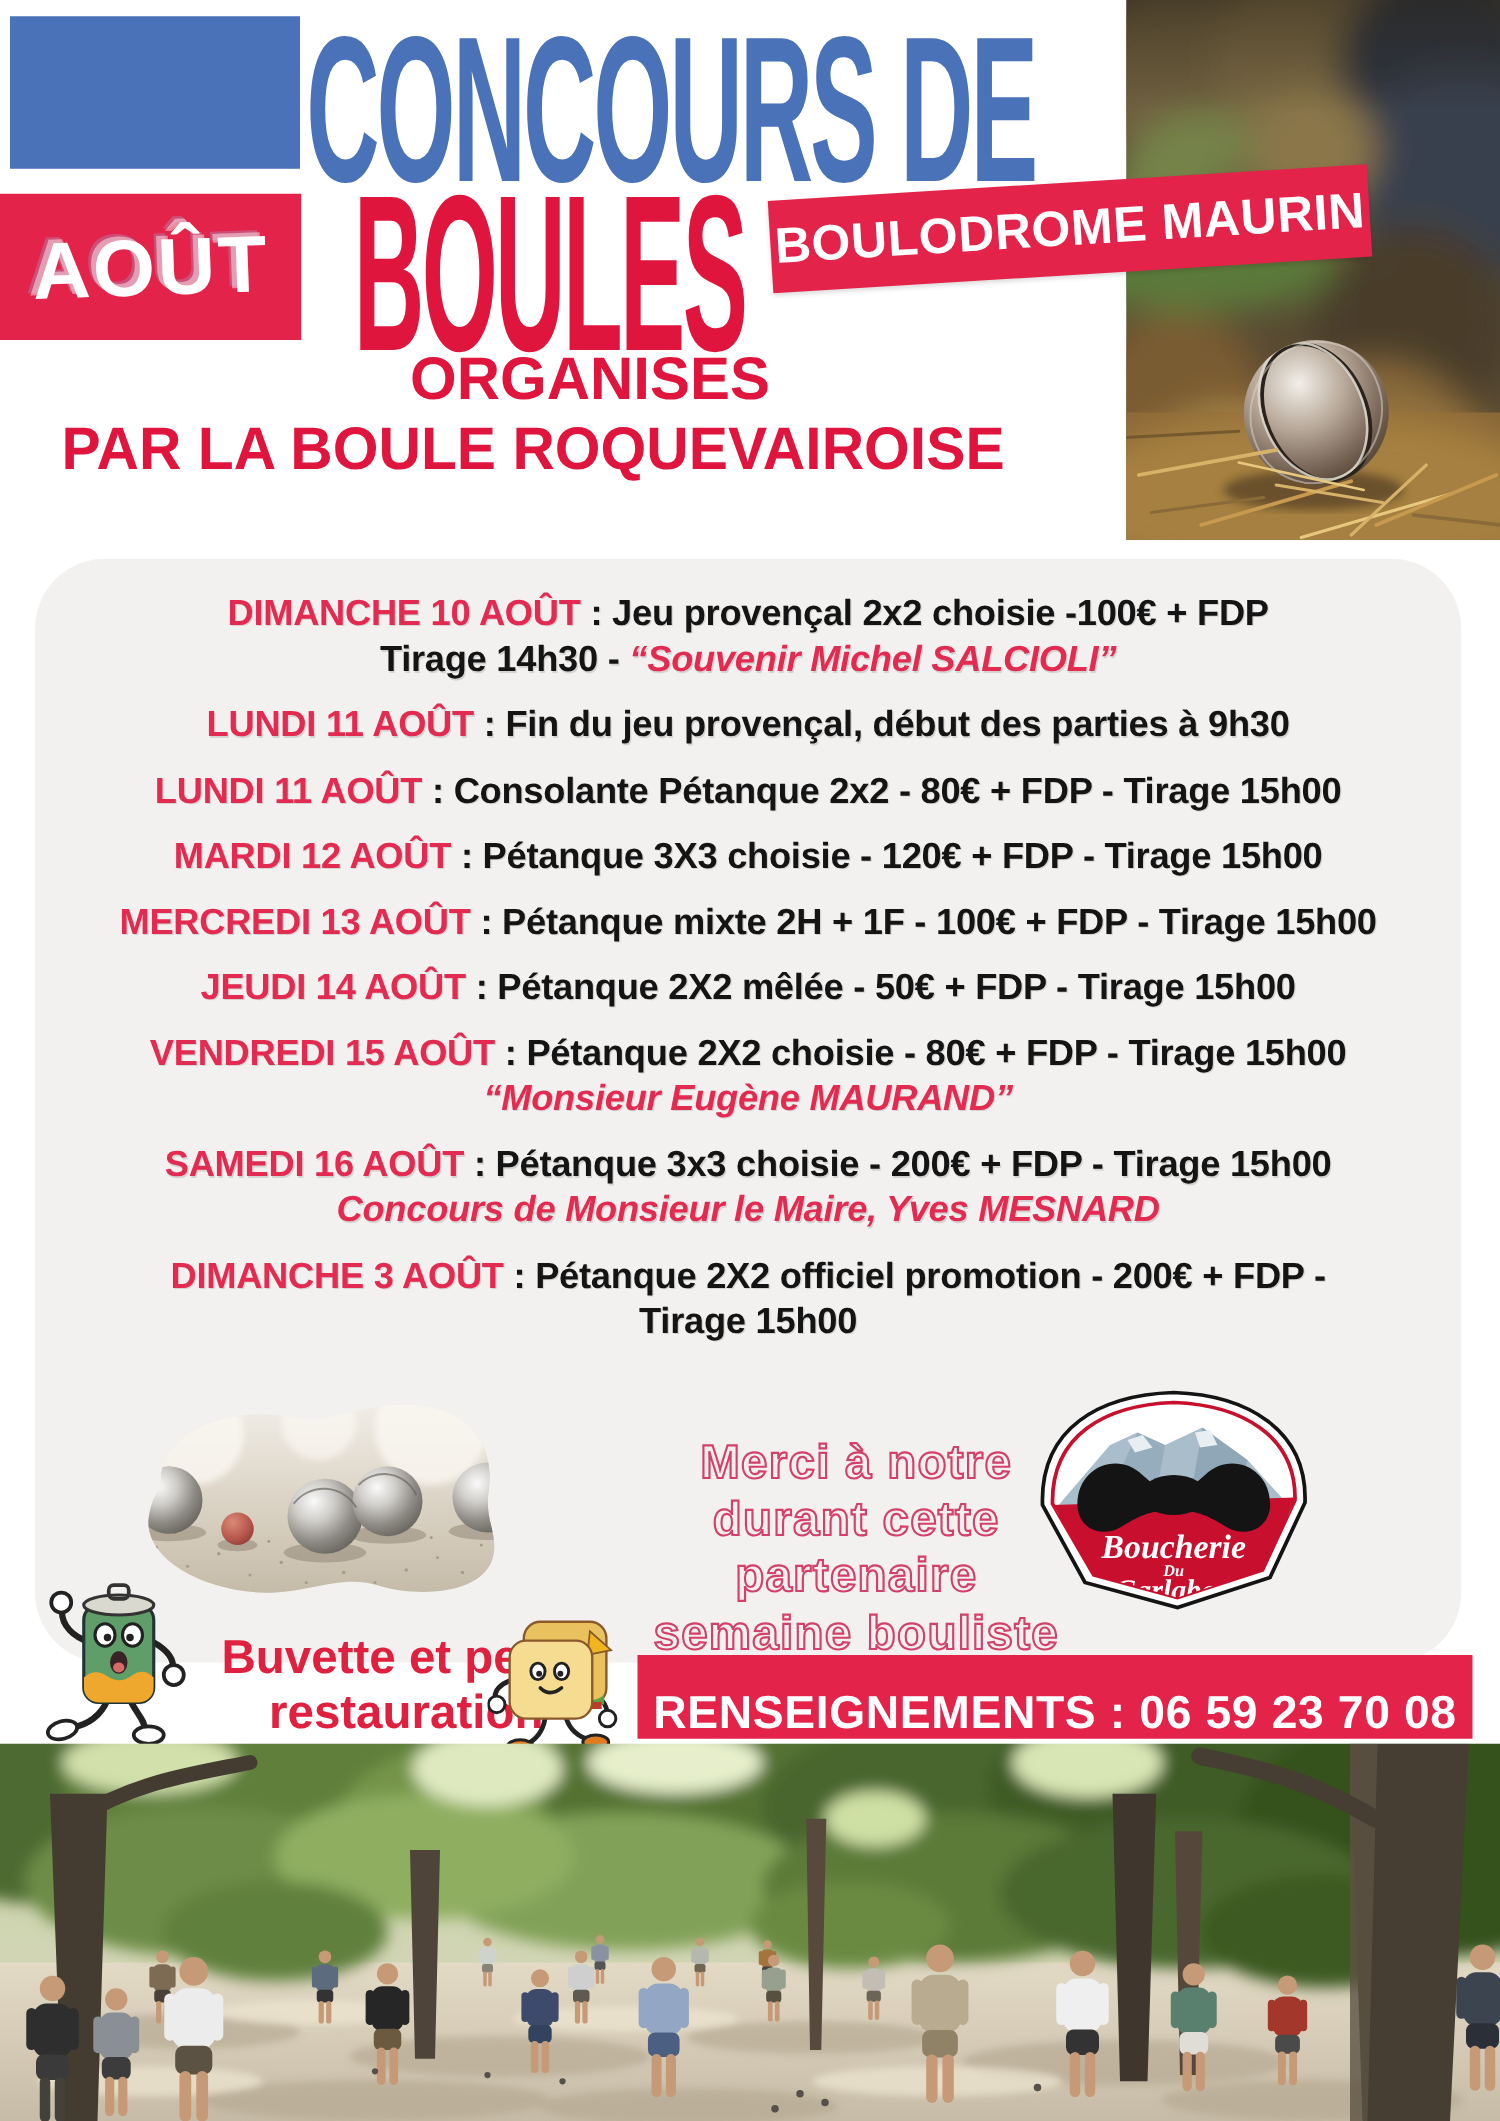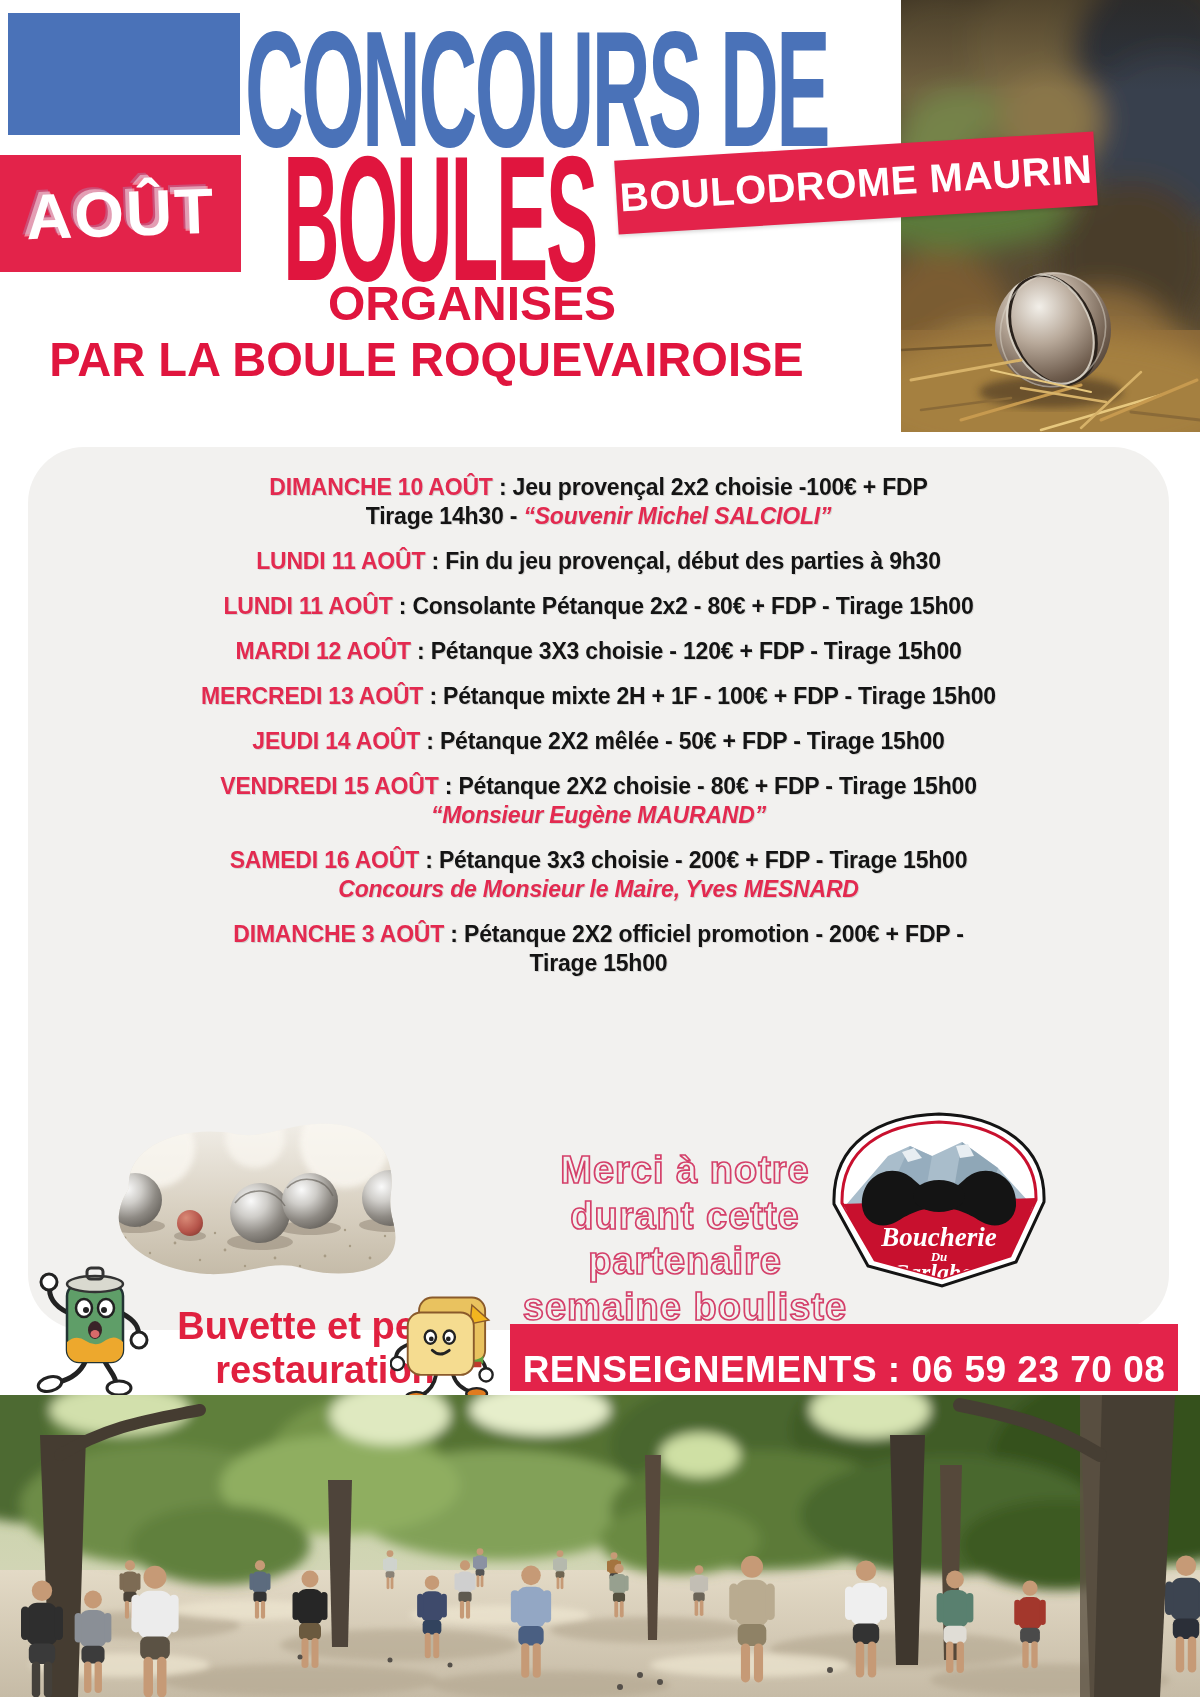--- a/index.html
+++ b/index.html
@@ -47,21 +47,21 @@
     transform:scaleX(.98);transform-origin:left top;
   }
   .photo-tr{position:absolute;left:901px;top:0;width:299px;height:432px;}
   
   .panel{
     position:absolute;left:28px;top:447px;width:1141px;height:883px;
     background:#f2f1ef;border-radius:56px;
   }
   .sched{
     position:absolute;left:24px;right:24px;top:26px;text-align:center;
-    font-size:23px;font-weight:700;line-height:1.26;letter-spacing:-.2px;
+    font-size:29px;font-weight:700;line-height:1.26;letter-spacing:-.2px;
   }
   .sched-row{margin-bottom:16px;}
   .sched-line{white-space:nowrap;text-shadow:1px 1px 0 rgba(0,0,0,.12);}
   .seg-red{color:#e32a50;}
   .seg-blk{color:#141414;}
   .seg-redq{color:#e32a50;font-style:italic;}
   
   .blob{position:absolute;left:95px;top:1118px;width:312px;height:162px;}
   .partner{
     position:absolute;left:505px;top:1148px;width:360px;text-align:center;

